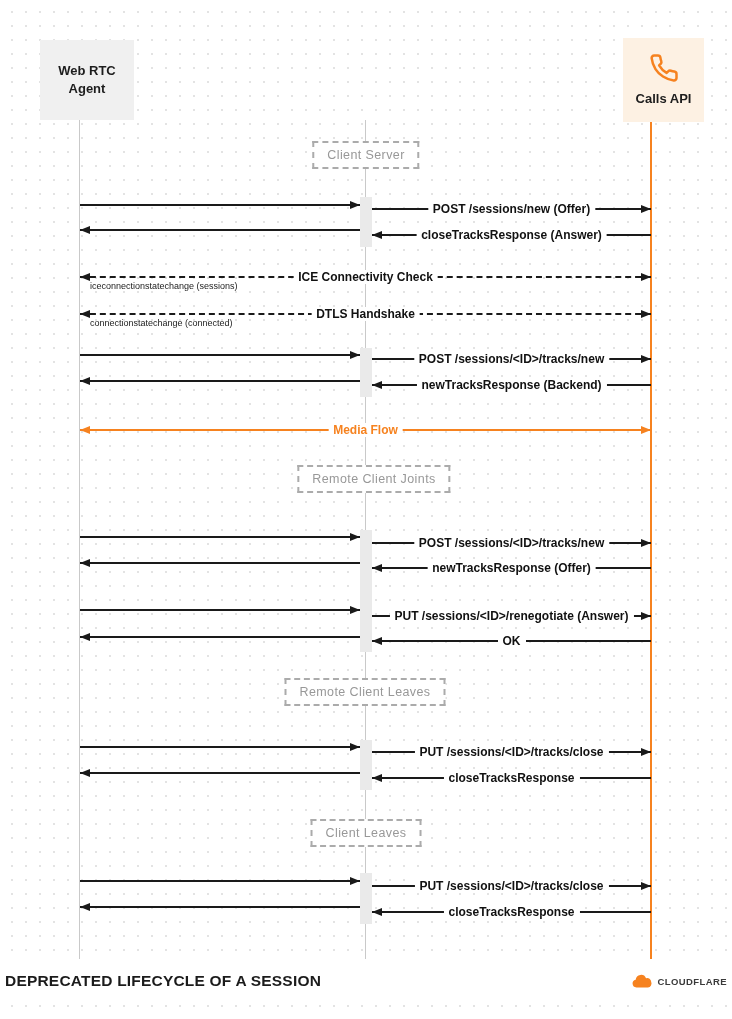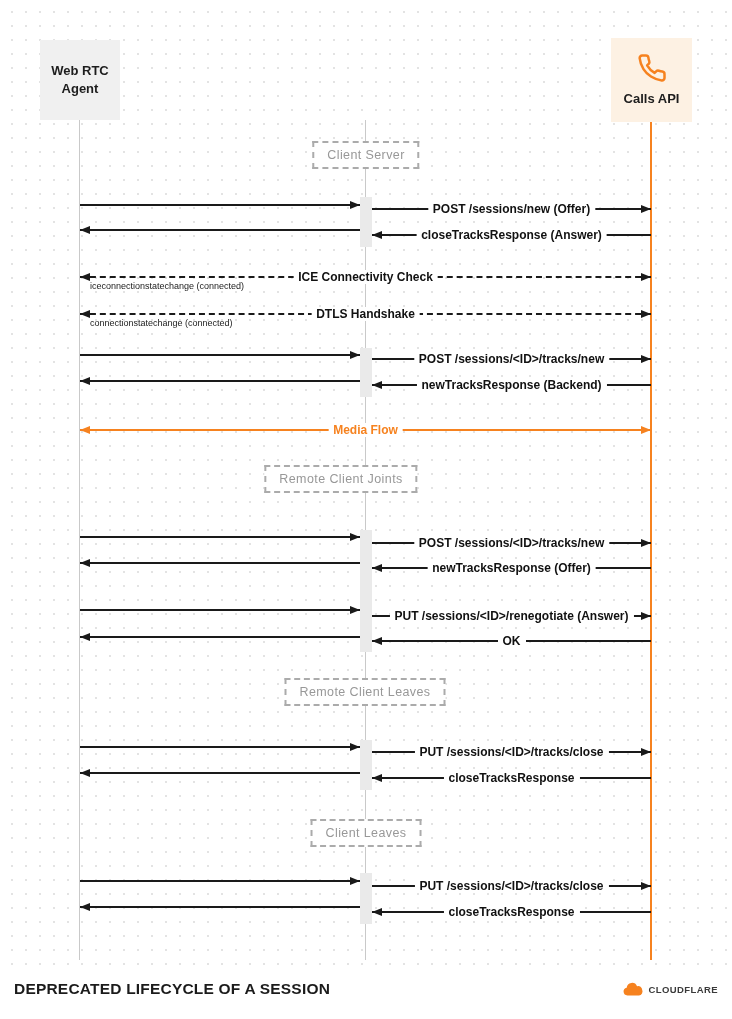--- a/index.html
+++ b/index.html
@@ -9,21 +9,21 @@
     background-image:radial-gradient(circle, #e3e3e3 1.1px, transparent 1.1px);
     background-size:14px 14px; background-position:5px 5px;
   }
   .lifeline { position:absolute; width:1px; background:#c9c9c9; }
   .lifeline.orange { width:2px; background:#f6821f; }
   .actor {
     position:absolute; display:flex; flex-direction:column; align-items:center; justify-content:center;
     text-align:center; font-weight:bold; font-size:13px; color:#1d1d1d; line-height:1.35; z-index:6;
   }
   .actor.gray { background:#f0f0f0; }
-  .actor.orange-bg { background:#fdf1e3; }
+  .actor.orange-bg { background:#fdf1e3;margin-left:12px; }
   .actor-label { white-space:pre-line; }
   .activation { position:absolute; left:360px; width:12px; background:#eaeaea; z-index:1; }
   .msg { position:absolute; height:0; z-index:3; }
   .line { position:absolute; left:0; right:0; top:-1px; border-top:2px solid #1a1a1a; }
   .line.dashed { border-top-style:dashed; }
   .head { position:absolute; width:0; height:0; border-top:4px solid transparent; border-bottom:4px solid transparent; top:-4px; }
   .head.hr { right:0; border-left:10px solid #1a1a1a; }
   .head.hl { left:0; border-right:10px solid #1a1a1a; }
   .msg.orange .line { border-top-color:#f6821f; }
   .msg.orange .head.hr { border-left-color:#f6821f; }
@@ -32,22 +32,22 @@
   .mlabel {
     position:absolute; left:50%; top:0; transform:translate(-50%,-50%);
     background:#ffffff; padding:0 5px; font-weight:bold; font-size:12px; color:#111; white-space:nowrap;
   }
   .mnote { position:absolute; left:10px; top:4px; font-size:9px; color:#222; white-space:nowrap; }
   .section {
     position:absolute; transform:translate(-50%,-50%); border:2px dashed #ababab; background:#ffffff;
     color:#989898; font-size:12.5px; letter-spacing:.4px; padding:5px 13px; white-space:nowrap; z-index:4;
   }
   .footer {
-    position:absolute; left:0; right:0; bottom:8px; height:44px; background:#ffffff;
-    display:flex; align-items:center; justify-content:space-between; padding:0 14px; z-index:7;
+    position:absolute; left:0; right:0; bottom:16px; height:44px; background:#ffffff;
+    display:flex; align-items:center; justify-content:space-between; padding:0 5px; z-index:7;
   }
   .footer-title { font-weight:bold; font-size:15.5px; color:#1b1b1b; letter-spacing:.2px; }
   .brand { display:flex; align-items:center; gap:4px; }
   .brand-text { font-size:9.5px; font-weight:bold; color:#3a3a3a; letter-spacing:.4px; }
 </style>
 </head>
 <body>
 
 <div class="page">
 
@@ -77,21 +77,21 @@
       </div>
       <div class="msg" style="left: 80px; top: 230px; width: 280px;">
         <div class="line solid"></div>
         <div class="head hl"></div>
       </div>
       <div class="msg" style="left: 80px; top: 277px; width: 571px;">
         <div class="line dashed"></div>
         <div class="head hr"></div>
         <div class="head hl"></div>
         <span class="mlabel">ICE Connectivity Check</span>
-        <span class="mnote">iceconnectionstatechange (connected)</span>
+        <span class="mnote">iceconnectionstatechange (sessions)</span>
       </div>
       <div class="msg" style="left: 80px; top: 314px; width: 571px;">
         <div class="line dashed"></div>
         <div class="head hr"></div>
         <div class="head hl"></div>
         <span class="mlabel">DTLS Handshake</span>
         <span class="mnote">connectionstatechange (connected)</span>
       </div>
       <div class="msg" style="left: 80px; top: 355px; width: 280px;">
         <div class="line solid"></div>
@@ -183,26 +183,26 @@
       <div class="msg" style="left: 372px; top: 912px; width: 279px;">
         <div class="line solid"></div>
         <div class="head hl"></div>
         <span class="mlabel">closeTracksResponse</span>
       </div>
       <div class="msg" style="left: 80px; top: 907px; width: 280px;">
         <div class="line solid"></div>
         <div class="head hl"></div>
       </div>
       <div class="section" style="left: 366px; top: 155px;">Client Server</div>
-      <div class="section" style="left: 341px; top: 479px;">Remote Client Joints</div>
+      <div class="section" style="left: 374px; top: 479px;">Remote Client Joints</div>
       <div class="section" style="left: 365px; top: 692px;">Remote Client Leaves</div>
       <div class="section" style="left: 366px; top: 833px;">Client Leaves</div>
     </div>
 
-  <div class="actor gray" style="left:40px;top:40px;width:80px;height:80px;">
+  <div class="actor gray" style="left:40px;top:40px;width:94px;height:80px;">
     <div class="actor-label">Web RTC
 Agent</div>
   </div>
 
 
   <div class="actor orange-bg" style="left:611px;top:38px;width:81px;height:84px;gap:7px;">
     <svg width="30" height="30" viewBox="0 0 24 24" fill="none" stroke="#f6821f" stroke-width="2" stroke-linecap="round" stroke-linejoin="round">
       <path d="M22 16.92v3a2 2 0 0 1-2.18 2 19.79 19.79 0 0 1-8.63-3.07 19.5 19.5 0 0 1-6-6 19.79 19.79 0 0 1-3.07-8.67A2 2 0 0 1 4.11 2h3a2 2 0 0 1 2 1.72 12.84 12.84 0 0 0 .7 2.81 2 2 0 0 1-.45 2.11L8.09 9.91a16 16 0 0 0 6 6l1.27-1.27a2 2 0 0 1 2.11-.45 12.84 12.84 0 0 0 2.81.7A2 2 0 0 1 22 16.92z"></path>
     </svg>
     <div class="actor-label">Calls API</div>

